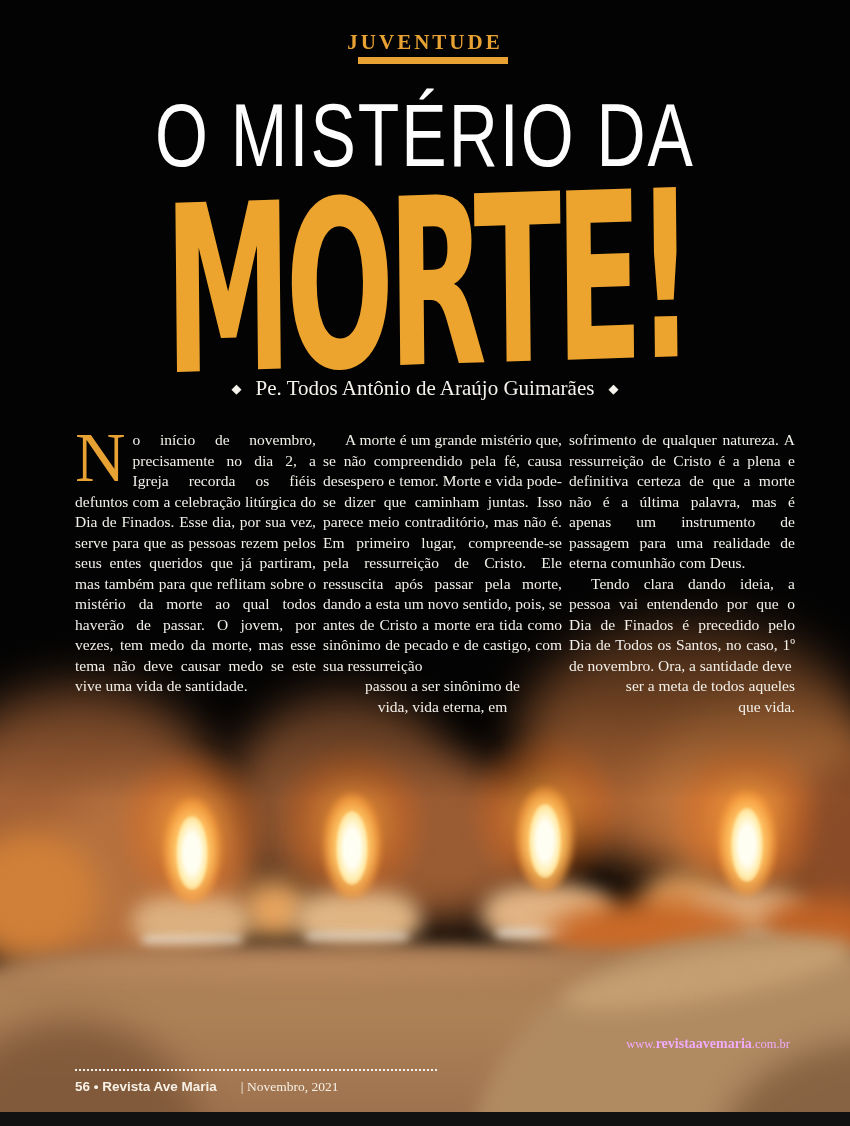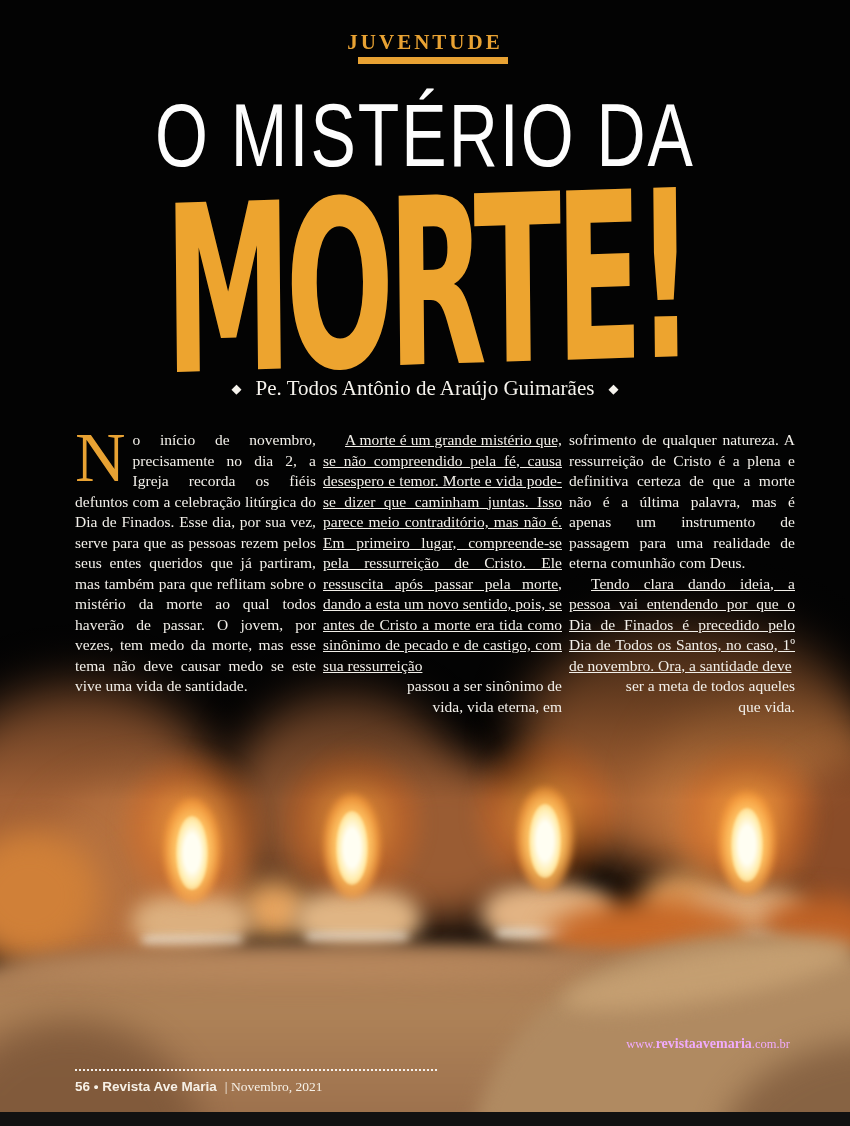--- a/index.html
+++ b/index.html
@@ -56,28 +56,28 @@
           transform:scaleY(1.30);transform-origin:center top;white-space:nowrap;}
   .title2{position:absolute;top:148px;left:0;width:100%;text-align:center;color:#EDA42F;
           font-family:"DejaVu Sans",sans-serif;font-weight:700;font-size:160px;letter-spacing:-8px;
           transform:scale(.8,1.45) rotate(-1deg);transform-origin:center top;white-space:nowrap;}
   .byline{position:absolute;top:376px;left:0;width:100%;text-align:center;color:#f6f3ed;font-size:21px;}
   .byline .dia{font-size:13px;vertical-align:2px;margin:0 14px;}
   .columns{position:absolute;top:430px;left:75px;width:720px;display:grid;
            grid-template-columns:241px 239px 226px;column-gap:7px;color:#F3F0EA;
            font-size:15.5px;line-height:20.5px;text-align:justify;}
   .columns p{margin:0;}
-  .indent{text-indent:22px;text-decoration:underline;}
+  .indent{text-indent:22px;}
   .dropcap{float:left;color:#E8A233;font-size:70px;line-height:52px;margin:2px 7px 0 0;}
-  .tail-left div{text-align:right;}
+  .tail-left div{text-align:center;}
   .tail-right div{text-align:right;}
   .footer-dots{position:absolute;top:1069px;left:75px;width:362px;border-top:2px dotted rgba(255,255,255,.9);}
   .footer-left{position:absolute;top:1079px;left:75px;color:#f6f0e6;font-size:13.5px;white-space:nowrap;}
   .footer-left .b{font-family:"Liberation Sans",sans-serif;font-weight:700;}
-  .footer-left .r{margin-left:8px;}
+  .footer-left .r{margin-left:24px;}
   .footer-right{position:absolute;top:1036px;right:60px;color:#f0abfc;font-size:12.5px;white-space:nowrap;}
   .footer-right .dom{font-weight:700;font-size:14px;}
 </style>
 </head>
 <body>
 
 <div class="page">
 
   <div class="photo">
     <div class="blob rock1"></div>

